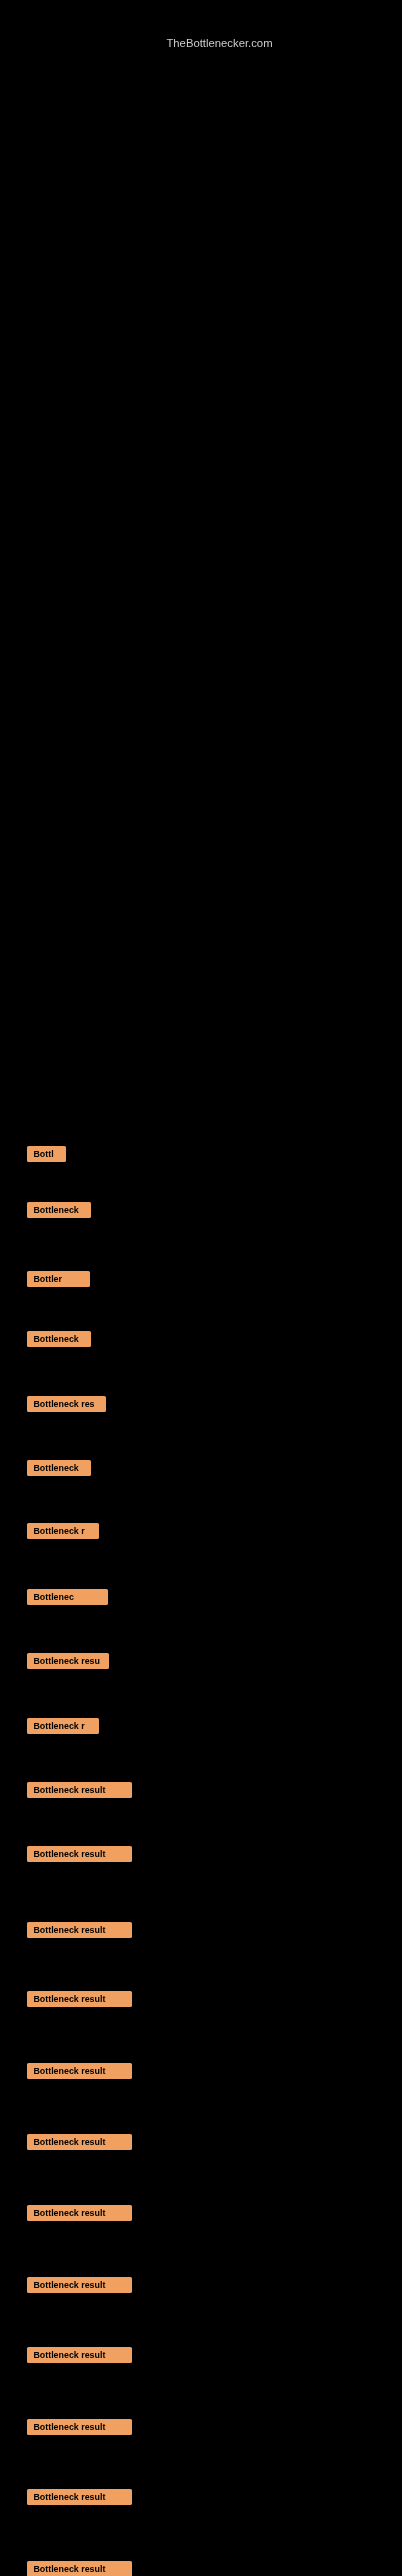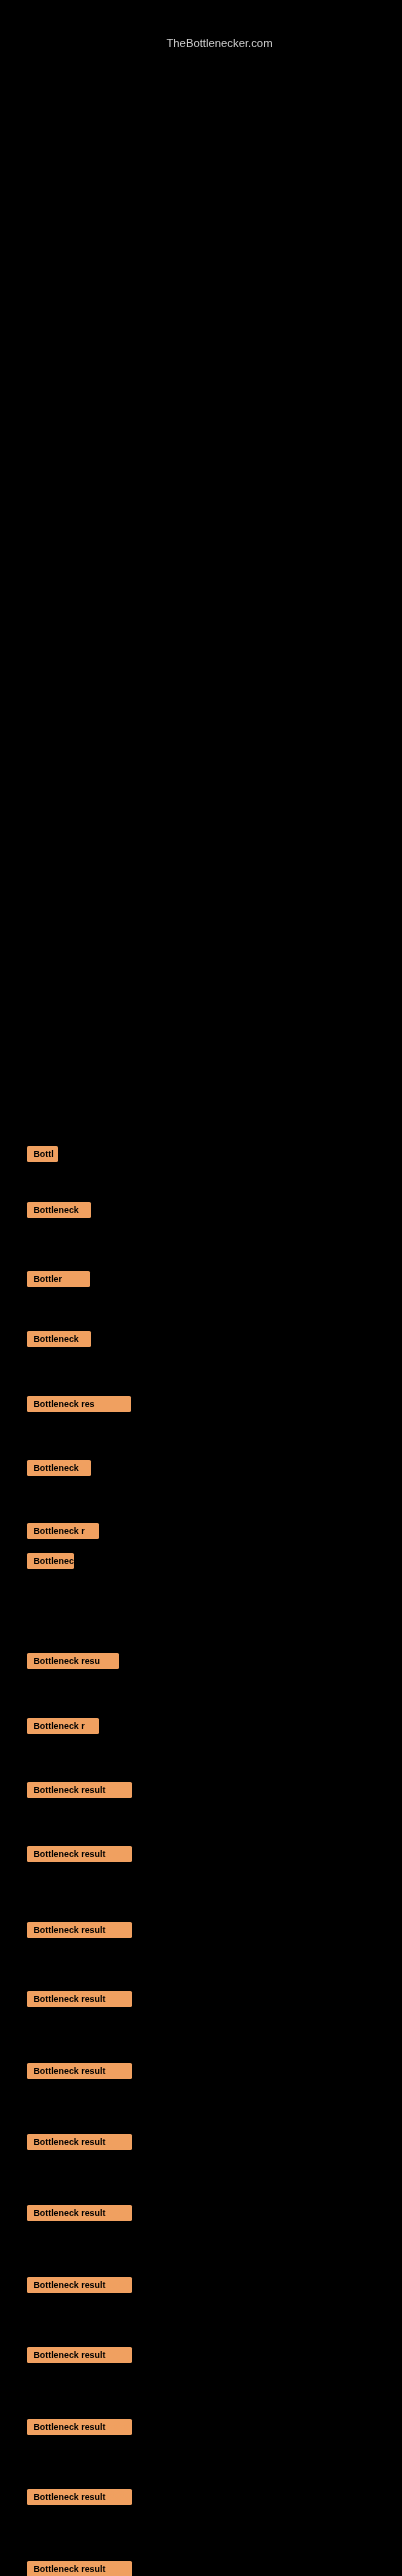--- a/index.html
+++ b/index.html
@@ -40,29 +40,29 @@
       white-space: nowrap;
       border-radius: 1.6px;
     }
   </style>
 </head>
 <body>
 
 <span class="site-title">TheBottlenecker.com</span>
 
 <div id="badges-container">
-    <div class="bottleneck-badge" style="top: 1119px; width: 31px;">Bottl</div>
+    <div class="bottleneck-badge" style="top: 1119px; width: 39px;">Bottl</div>
     <div class="bottleneck-badge" style="top: 1175px; width: 64px;">Bottleneck</div>
     <div class="bottleneck-badge" style="top: 1244px; width: 63px;">Bottler</div>
     <div class="bottleneck-badge" style="top: 1304px; width: 64px;">Bottleneck</div>
-    <div class="bottleneck-badge" style="top: 1369px; width: 104px;">Bottleneck res</div>
+    <div class="bottleneck-badge" style="top: 1369px; width: 79px;">Bottleneck res</div>
     <div class="bottleneck-badge" style="top: 1433px; width: 64px;">Bottleneck</div>
     <div class="bottleneck-badge" style="top: 1496px; width: 72px;">Bottleneck r</div>
-    <div class="bottleneck-badge" style="top: 1526px; width: 47px;">Bottlenec</div>
-    <div class="bottleneck-badge" style="top: 1626px; width: 92px;">Bottleneck resu</div>
+    <div class="bottleneck-badge" style="top: 1562px; width: 81px;">Bottlenec</div>
+    <div class="bottleneck-badge" style="top: 1626px; width: 82px;">Bottleneck resu</div>
     <div class="bottleneck-badge" style="top: 1691px; width: 72px;">Bottleneck r</div>
     <div class="bottleneck-badge" style="top: 1755px; width: 105px;">Bottleneck result</div>
     <div class="bottleneck-badge" style="top: 1819px; width: 105px;">Bottleneck result</div>
     <div class="bottleneck-badge" style="top: 1895px; width: 105px;">Bottleneck result</div>
     <div class="bottleneck-badge" style="top: 1964px; width: 105px;">Bottleneck result</div>
     <div class="bottleneck-badge" style="top: 2036px; width: 105px;">Bottleneck result</div>
     <div class="bottleneck-badge" style="top: 2107px; width: 105px;">Bottleneck result</div>
     <div class="bottleneck-badge" style="top: 2178px; width: 105px;">Bottleneck result</div>
     <div class="bottleneck-badge" style="top: 2250px; width: 105px;">Bottleneck result</div>
     <div class="bottleneck-badge" style="top: 2320px; width: 105px;">Bottleneck result</div>

